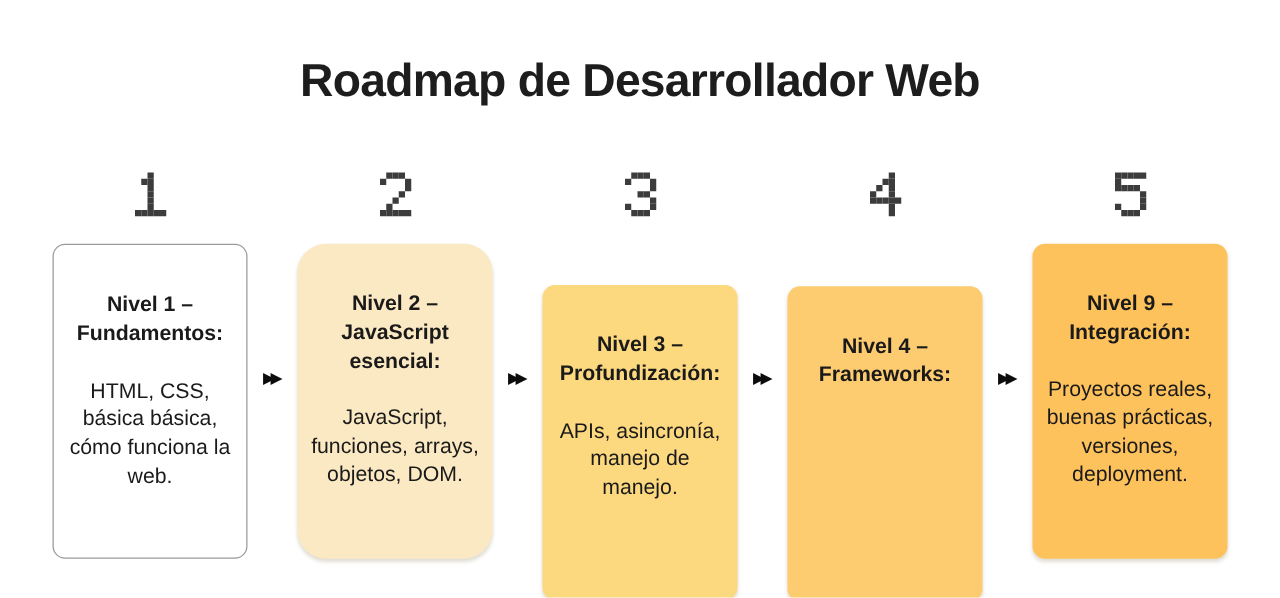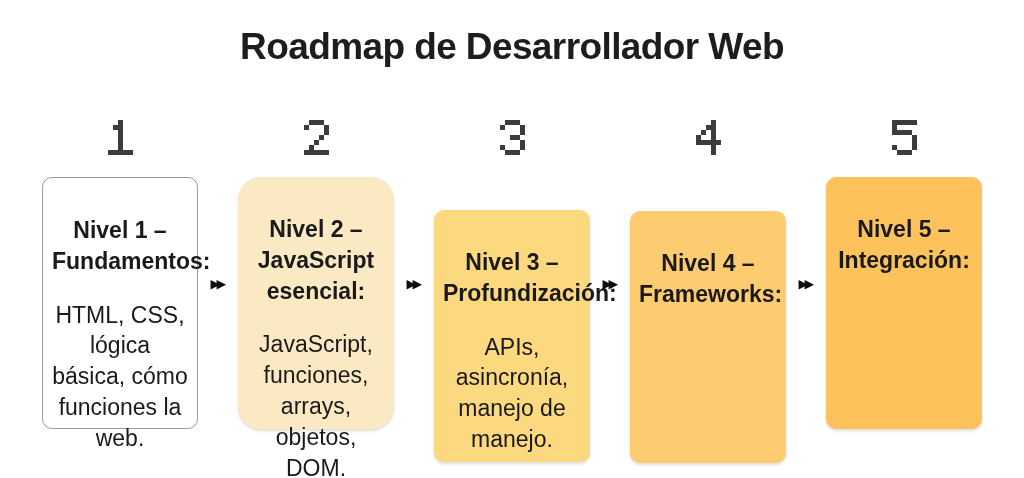--- a/index.html
+++ b/index.html
@@ -1,20 +1,20 @@
 <!DOCTYPE html>
 <html><head>
 <meta charset="utf-8">
 <style>
   * { margin: 0; padding: 0; box-sizing: border-box; }
   html, body { width: 1024px; height: 478px; background: #ffffff; overflow: hidden; }
   body { font-family: "Liberation Sans", "DejaVu Sans", sans-serif; }
 
   .page-title {
-    margin-top: 26px;
+    margin-top: 44px;
     text-align: center;
     font-size: 37px;
     font-weight: bold;
     letter-spacing: -0.6px;
     color: #1d1d1d;
   }
 
   .steps {
     margin-top: 48px;
     display: flex;
@@ -39,21 +39,21 @@
   }
   .pixnum b { display: block; width: 5px; height: 5px; }
   .pixnum b.on { background: #3c3c3c; }
 
   .card {
     width: 156px;
     height: 252px;
     border-radius: 10px;
     padding: 37px 9px 0 9px;
     text-align: center;
-    font-size: 23px;
+    font-size: 17px;
     line-height: 1.34;
     color: #1a1a1a;
   }
   .card-heading { font-weight: bold; }
   .card-body { margin-top: 23px; }
 
   .card-outline { border: 1px solid #9a9a9a; }
   .card-filled { box-shadow: 0 2px 3px rgba(90, 70, 20, 0.18); }
 
   .connector {
@@ -109,21 +109,21 @@
           <b></b>
           <b></b>
           <b class="on"></b>
           <b class="on"></b>
           <b class="on"></b>
           <b class="on"></b>
           <b class="on"></b>
         </div>
       <div class="card card-outline" style="background-color: rgb(255, 255, 255);">
         <div class="card-heading">Nivel 1 – Fundamentos:</div>
-        <div class="card-body">HTML, CSS, lógica básica, cómo funciones la web.</div>
+        <div class="card-body">HTML, CSS, básica básica, cómo funciona la web.</div>
       </div>
     </div>
 
     <div class="connector">▶▶</div>
 
     <div class="step">
       <div class="pixnum">
           <b></b>
           <b class="on"></b>
           <b class="on"></b>
@@ -291,18 +291,19 @@
           <b></b>
           <b></b>
           <b class="on"></b>
           <b></b>
           <b class="on"></b>
           <b class="on"></b>
           <b class="on"></b>
           <b></b>
         </div>
       <div class="card card-filled" style="background-color: rgb(254, 194, 93);">
-        <div class="card-heading">Nivel 5 – Integración:</div>
+        <div class="card-heading">Nivel 9 – Integración:</div>
+        <div class="card-body">Proyectos reales, buenas prácticas, versiones, deployment.</div>
       </div>
     </div>
 
   </div>
 </main>
 
 </body></html>

